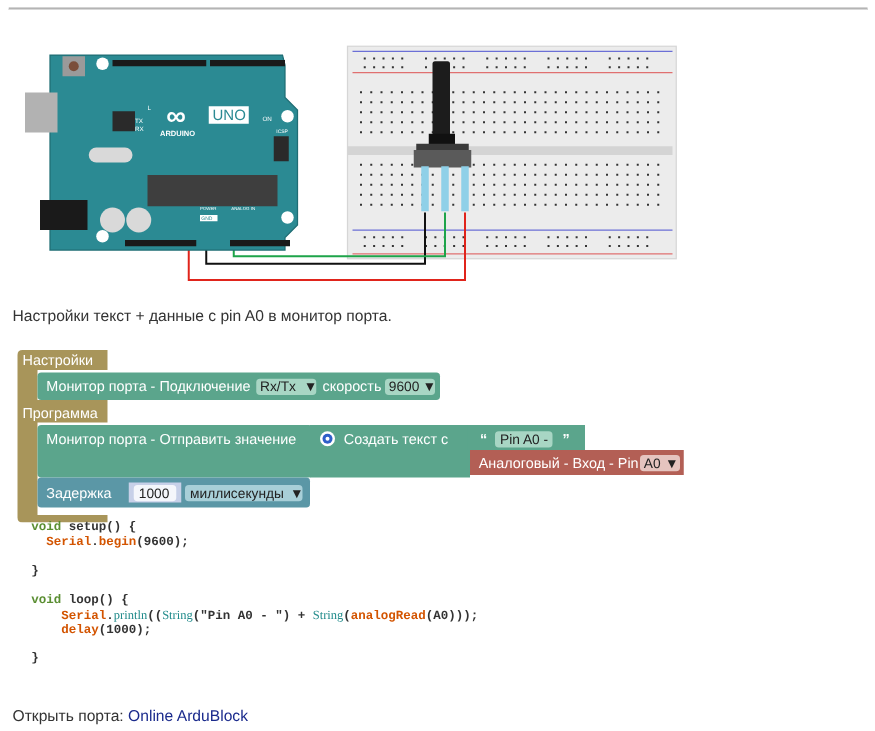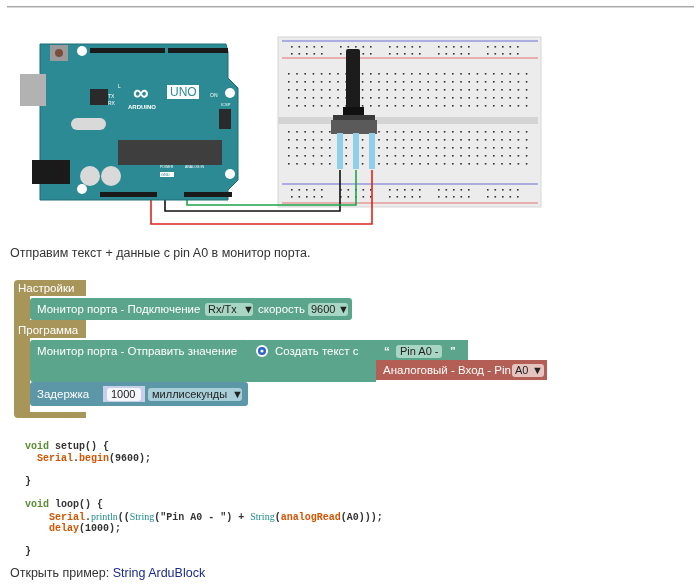--- a/index.html
+++ b/index.html
@@ -3,21 +3,21 @@
 <meta charset="utf-8">
 <style>
   html, body { margin: 0; padding: 0; background: #ffffff; }
   body { width: 700px; height: 585px; position: relative; overflow: hidden; font-family: "Liberation Sans", sans-serif; color: #333; }
   .hr { position: absolute; left: 7px; top: 6px; width: 687px; height: 1px; background: #a8a8a8; border-bottom: 1px solid #d8d8d8; }
   .circuit { position: absolute; left: 0; top: 30px; width: 560px; height: 200px; }
   .caption { position: absolute; left: 10px; top: 246px; font-size: 12.5px; color: #333; }
   .blocks { position: absolute; left: 0; top: 278px; width: 560px; height: 140px; }
   .blk-text { font-family: "Liberation Sans", sans-serif; font-size: 11.5px; fill: #fff; }
   .blk-dd { font-family: "Liberation Sans", sans-serif; font-size: 11px; fill: #222; }
-  .code { position: absolute; left: 25px; top: 441px; margin: 0; font-family: "Liberation Mono", monospace; font-size: 10px; line-height: 11.6px; color: #333; font-weight: bold; white-space: pre; }
+  .code { position: absolute; left: 25px; top: 417px; margin: 0; font-family: "Liberation Mono", monospace; font-size: 10px; line-height: 11.6px; color: #333; font-weight: bold; white-space: pre; }
   .k-void { color: #5a8e32; }
   .k-serial { color: #d35400; }
   .k-fn { color: #d35400; font-weight: bold; }
   .k-str { color: #1f8a8a; font-weight: normal; font-family: Liberation Serif, serif; }
   .k-plain { color: #333; }
   .footer { position: absolute; left: 10px; top: 566px; font-size: 12.5px; color: #333; }
   .footer a { color: #1a2a8c; text-decoration: none; }
 </style>
 </head>
 <body>
@@ -482,21 +482,21 @@
     <text x="108" y="75" font-family="Liberation Sans, sans-serif" font-size="5" fill="#fff">RX</text>
     <text x="118" y="58" font-family="Liberation Sans, sans-serif" font-size="5" fill="#fff">L</text>
     <text x="221" y="76" font-family="Liberation Sans, sans-serif" font-size="4" fill="#fff">ICSP</text>
     <rect x="160" y="142" width="14" height="5" fill="#fff"></rect>
     <text x="161" y="146" font-family="Liberation Sans, sans-serif" font-size="4" fill="#2b8a93">GND</text>
     <text x="160" y="138" font-family="Liberation Sans, sans-serif" font-size="3.5" fill="#fff">POWER</text>
     <text x="185" y="138" font-family="Liberation Sans, sans-serif" font-size="3.5" fill="#fff">ANALOG IN</text>
   </g>
 </svg>
 
-<div class="caption">Отправим текст + данные с pin A0 в монитор порта.</div>
+<div class="caption">Настройки текст + данные с pin A0 в монитор порта.</div>
 
 <svg class="blocks" viewBox="0 0 560 140">
 
   <path d="M14,6 Q14,2 18,2 L86,2 L86,18 L30,18 L30,42 L86,42 L86,60 L30,60 L30,134 L86,134 L86,140 L18,140 Q14,140 14,136 Z" fill="#a8955a"></path>
   <text class="blk-text" x="18" y="14">Настройки</text>
   <text class="blk-text" x="18" y="56">Программа</text>
 
   <g>
     <rect x="30" y="20" width="322" height="22" rx="3" fill="#5ba58c"></rect>
     <text class="blk-text" x="37" y="35">Монитор порта - Подключение</text>
@@ -554,15 +554,15 @@
       <rect x="148" y="110" width="94" height="13" rx="3" fill="#a8cfd8"></rect>
       <text class="blk-dd" x="152" y="120">миллисекунды</text>
       <text class="blk-dd" x="232" y="120" font-size="7" fill="#5a8a94">▼</text>
     </g>
   </g>
 </svg>
 
 <pre class="code" id="code-block"><div><span class="k-void">void</span><span class="k-plain"> setup() {</span></div><div><span class="k-plain">  </span><span class="k-serial">Serial</span><span class="k-plain">.</span><span class="k-fn">begin</span><span class="k-plain">(9600);</span></div><div>&nbsp;</div><div><span class="k-plain">}</span></div><div>&nbsp;</div><div><span class="k-void">void</span><span class="k-plain"> loop() {</span></div><div><span class="k-plain">    </span><span class="k-serial">Serial</span><span class="k-plain">.</span><span class="k-str">println</span><span class="k-plain">((</span><span class="k-str">String</span><span class="k-plain">("Pin A0 - ") + </span><span class="k-str">String</span><span class="k-plain">(</span><span class="k-fn">analogRead</span><span class="k-plain">(A0)));</span></div><div><span class="k-plain">    </span><span class="k-fn">delay</span><span class="k-plain">(1000);</span></div><div>&nbsp;</div><div><span class="k-plain">}</span></div></pre>
 
 <div class="footer">
-  <span>Открыть пример:</span>
-  <a href="#">String ArduBlock</a>
+  <span>Открыть порта:</span>
+  <a href="#">Online ArduBlock</a>
 </div>
 
 </body></html>

